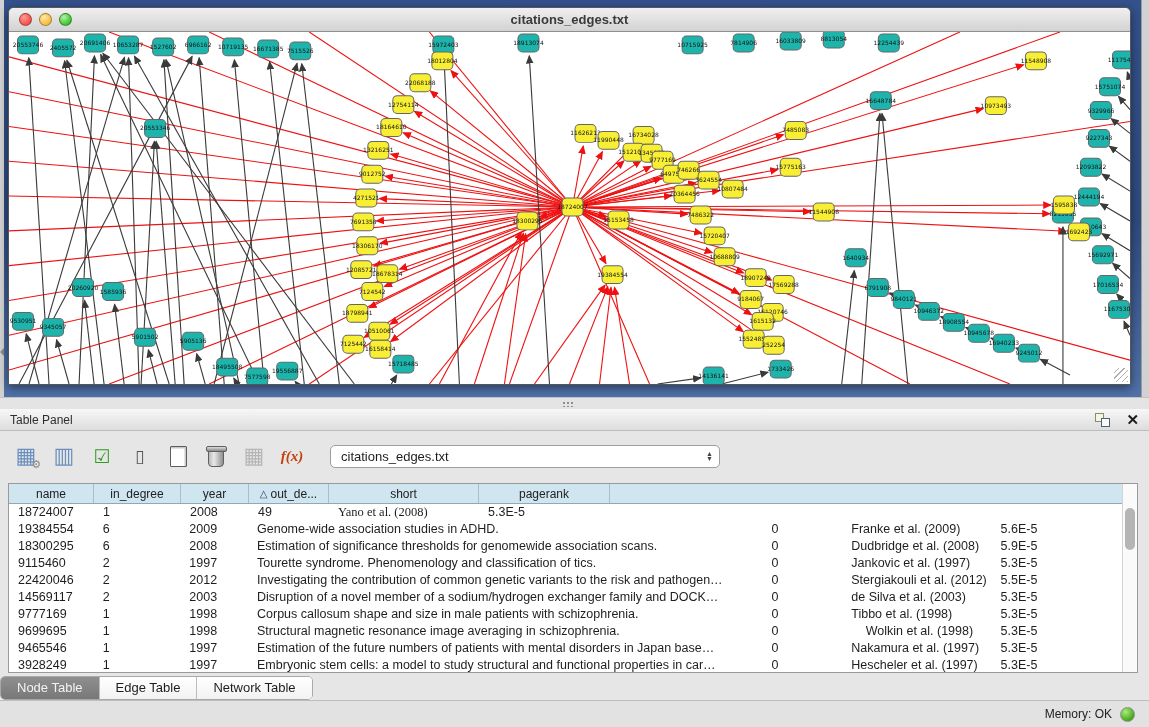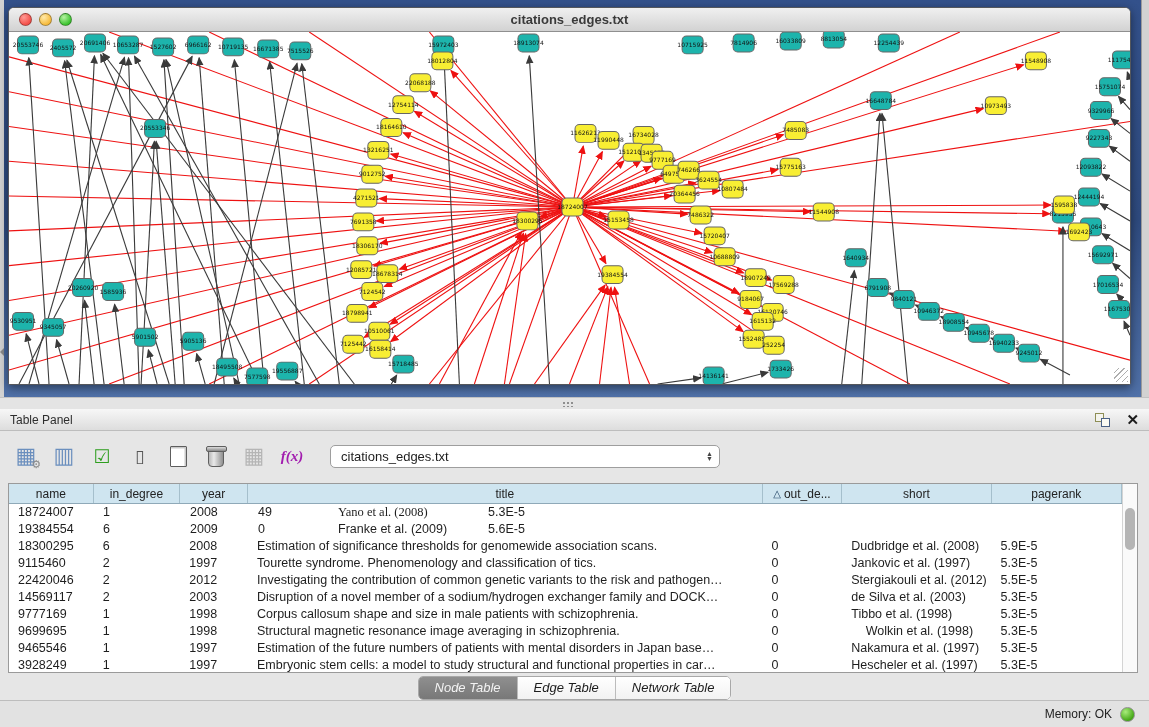--- a/index.html
+++ b/index.html
@@ -47,21 +47,21 @@
   .float-icon .sq-back { position:absolute; left:0; top:0; width:9px; height:9px; border:1.5px solid #8e8e55; background:#f4f4ee; }
   .float-icon .sq-front{ position:absolute; right:0; bottom:0; width:9px; height:9px; border:1.5px solid #3c5larger; border:1.5px solid #4a6186; background:#fbfbf4; }
   .close-x { font-size:15px; font-weight:bold; color:#1c1c1c; cursor:pointer; line-height:1; }
 
   .toolbar { height:50px; display:flex; align-items:center; padding:0 12px; gap:10px; }
   .tb-icon { width:28px; height:28px; display:flex; align-items:center; justify-content:center;
              font-size:22px; color:#6b8fbe; cursor:pointer; position:relative; }
   .tb-icon.g-check { color:#2e9e1f; font-size:19px; }
   .tb-icon.g-rows  { color:#555; font-size:17px; }
   .tb-icon.g-disabled { color:#a5a5a5; opacity:.75; }
-  .tb-icon.g-fx { color:#a21caf; font-size:15px; font-family:"Liberation Serif", serif; font-style:italic; font-weight:bold; }
+  .tb-icon.g-fx { color:#c2410c; font-size:15px; font-family:"Liberation Serif", serif; font-style:italic; font-weight:bold; }
   .tb-icon.g-gear::after { content:"⚙"; position:absolute; right:-1px; bottom:-1px; font-size:11px; color:#8b8b8b; }
   .tb-icon.g-doc::before { content:""; width:15px; height:19px; background:#fff; border:1.5px solid #5d5d5d; border-radius:1px;
       box-shadow:inset -4px 4px 0 -2.5px #c9c9c9; }
   .tb-icon.g-trash::before { content:""; width:14px; height:15px; margin-top:4px;
       background:linear-gradient(90deg,#b9b9b9,#e9e9e9 35%,#8f8f8f); border:1px solid #5f5f5f; border-radius:2px 2px 4px 4px; }
   .tb-icon.g-trash::after { content:""; position:absolute; top:4px; left:4px; width:19px; height:3.5px;
       background:linear-gradient(#ddd,#888); border:1px solid #5f5f5f; border-radius:2px; }
   .dropdown { margin-left:14px; width:390px; height:23px; background:#fff; border:1px solid #9e9e9e; border-radius:5px;
               display:flex; align-items:center; padding:0 6px 0 10px; font-size:13px; color:#1d1d1d; cursor:pointer; }
   .dropdown .dd-label { flex:1; }
@@ -73,21 +73,21 @@
   .tbl-header { display:flex; height:20px; background:#cfe5f0; border-bottom:1px solid #8fa9b8; }
   .th { font-size:12px; color:#222; display:flex; align-items:center; justify-content:center;
         border-right:1px solid #a5bfcc; overflow:hidden; white-space:nowrap; }
   .th .sort-glyph { color:#246; font-size:10px; margin-right:3px; }
   .tbl-row { display:flex; height:17px; }
   .td { font-size:12.5px; color:#1e1e1e; padding:1px 4px 0 9px; white-space:nowrap; overflow:hidden; }
   .v-scroll { flex:0 0 15px; background:#fafafa; border-left:1px solid #d4d4d4; position:relative; }
   .v-thumb { position:absolute; left:2px; top:24px; width:10px; height:42px; background:#b5b5b5; border-radius:6px; }
 
   
-  .tabbar { position:absolute; left:0; top:264px; width:1149px; height:29px; display:flex; justify-content:center; align-items:center;font-style:italic; }
+  .tabbar { position:absolute; left:0; top:264px; width:1149px; height:29px; display:flex; align-items:center; }
   .seg { display:flex; border:1px solid #a8a8a8; border-radius:5px; overflow:hidden; background:#fdfdfd; box-shadow:0 1px 1px rgba(255,255,255,.8); }
   .seg-btn { font-size:13px; padding:3px 16px 4px; color:#1d1d1d; background:linear-gradient(#ffffff,#f2f2f2); border-right:1px solid #bcbcbc; cursor:pointer; }
   .seg-btn:last-child { border-right:none; }
   .seg-btn.active { background:linear-gradient(#8f8f8f,#787878); color:#f3f3f3; }
 
   
   .status-bar { position:absolute; left:0; top:700px; width:1149px; height:27px; background:#e2e2e2;
                 border-top:1px solid #bdbdbd; display:flex; align-items:center; justify-content:flex-end; padding:0 14px; gap:8px; }
   .mem-label { font-size:12px; color:#222; }
   .mem-dot { width:15px; height:15px; border-radius:50%; border:1px solid #8f8f8f;
@@ -682,37 +682,37 @@
         </span>
       </div>
     </div>
 
   <div class="tbl-wrap">
     <div class="tbl" id="tbl">
         <div class="tbl-header">
           <div class="th" style="width: 85px;">name</div>
           <div class="th" style="width: 87px;">in_degree</div>
           <div class="th" style="width: 68px;">year</div>
-          <div class="th" style="width: 517px;">title</div>
           <div class="th" style="width: 80px;"><span class="sort-glyph">△</span>out_de...</div>
           <div class="th" style="width: 150px;">short</div>
           <div class="th" style="width: 131px;">pagerank</div>
         </div>
         <div class="tbl-row">
           <div class="td" style="width: 85px;">18724007</div>
           <div class="td" style="width: 87px;">1</div>
           <div class="td" style="width: 68px;">2008</div>
           <div class="td" style="width: 80px;">49</div>
           <div class="td" style="width: 150px; font-family: Liberation Serif, serif;">Yano et al. (2008)</div>
           <div class="td" style="width: 131px;">5.3E-5</div>
         </div>
         <div class="tbl-row">
           <div class="td" style="width: 85px;">19384554</div>
           <div class="td" style="width: 87px;">6</div>
           <div class="td" style="width: 68px;">2009</div>
+          <div class="td" style="width: 517px;">Genome-wide association studies in ADHD.</div>
           <div class="td" style="width: 80px;">0</div>
           <div class="td" style="width: 150px;">Franke et al. (2009)</div>
           <div class="td" style="width: 131px;">5.6E-5</div>
         </div>
         <div class="tbl-row">
           <div class="td" style="width: 85px;">18300295</div>
           <div class="td" style="width: 87px;">6</div>
           <div class="td" style="width: 68px;">2008</div>
           <div class="td" style="width: 517px;">Estimation of significance thresholds for genomewide association scans.</div>
           <div class="td" style="width: 80px;">0</div>

